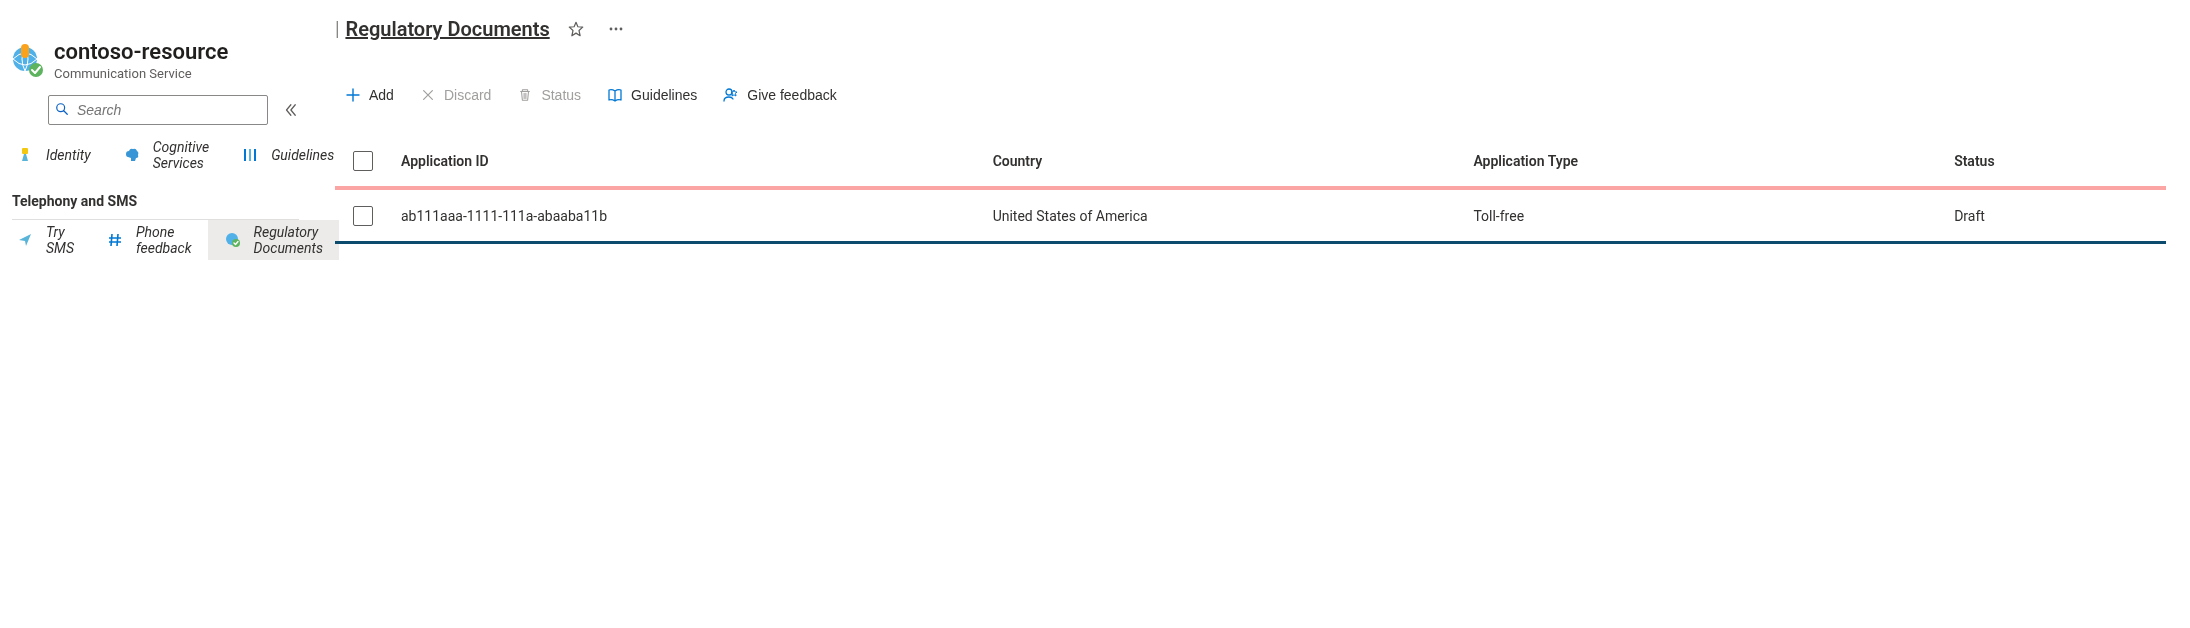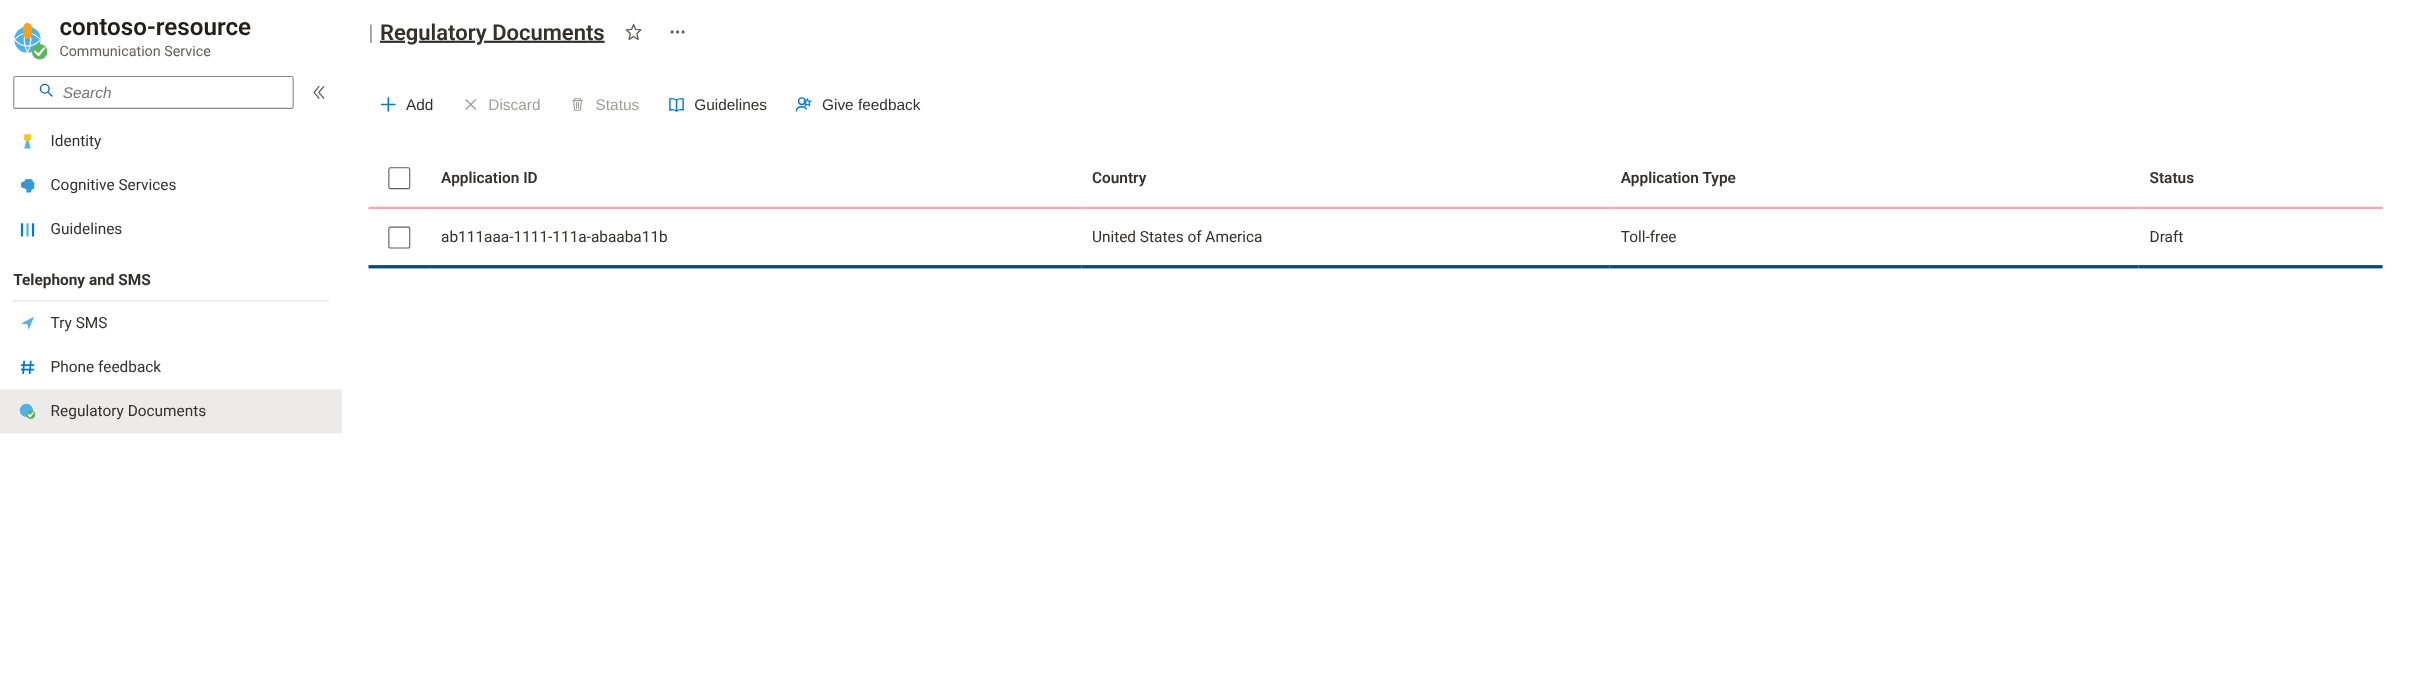--- a/index.html
+++ b/index.html
@@ -19,23 +19,24 @@
   
   .sidebar {
     width: 311px;
     flex: 0 0 311px;
     padding: 8px 0 0 0;
     display: flex;
     flex-direction: column;
   }
   .resource-header {
     display: flex;
-    align-items: flex-end;
+    align-items: center;
     padding: 6px 10px 14px 10px;
     gap: 10px;
+    margin-top: 26px;
   }
   .resource-icon-wrap {
     position: relative;
     width: 34px;
     height: 34px;
     flex: 0 0 34px;
   }
   .resource-icon-wrap svg { width: 34px; height: 34px; }
   .resource-title-block { display: flex; flex-direction: column; }
   .resource-title {
@@ -55,23 +56,24 @@
     gap: 12px;
     padding: 0 12px 10px 12px;
   }
   .search-box {
     flex: 1;
     display: flex;
     align-items: center;
     border: 1px solid #8a8886;
     height: 30px;
     border-radius: 2px;
-    padding: 0 22px;
+    padding: 0 6px;
     gap: 6px;
     background: #fff;
+    margin-left: 36px;
   }
   .search-box input {
     border: none;
     outline: none;
     flex: 1;
     font-size: 14px;
     font-style: italic;
     color: #605e5c;
     background: transparent;
   }
@@ -79,21 +81,22 @@
     width: 20px;
     height: 20px;
     color: #605e5c;
     display: flex;
     align-items: center;
     justify-content: center;
     cursor: pointer;
   }
   .nav-list {
     display: flex;
-    flex-direction: column;
+    flex-direction: row;
+    font-style: italic;
   }
   .nav-item {
     display: flex;
     align-items: center;
     gap: 12px;
     height: 40px;
     padding: 0 16px;
     cursor: pointer;
     font-size: 14px;
     color: #323130;
@@ -188,21 +191,21 @@
     padding: 14px 10px;
     font-size: 14px;
     border-bottom: 3px solid #0c4a6e;
     display: flex;
     align-items: center;
     min-height: 54px;
   }
   .header-row .cell {
     font-weight: 600;
     color: #323130;
-    border-bottom: 2px solid #fca5a5;
+    border-bottom: 4px solid #fca5a5;
   }
   .checkbox {
     width: 20px;
     height: 20px;
     border: 1px solid #605e5c;
     border-radius: 2px;
     background: #fff;
     cursor: pointer;
   }
   .check-cell { justify-content: center; }

